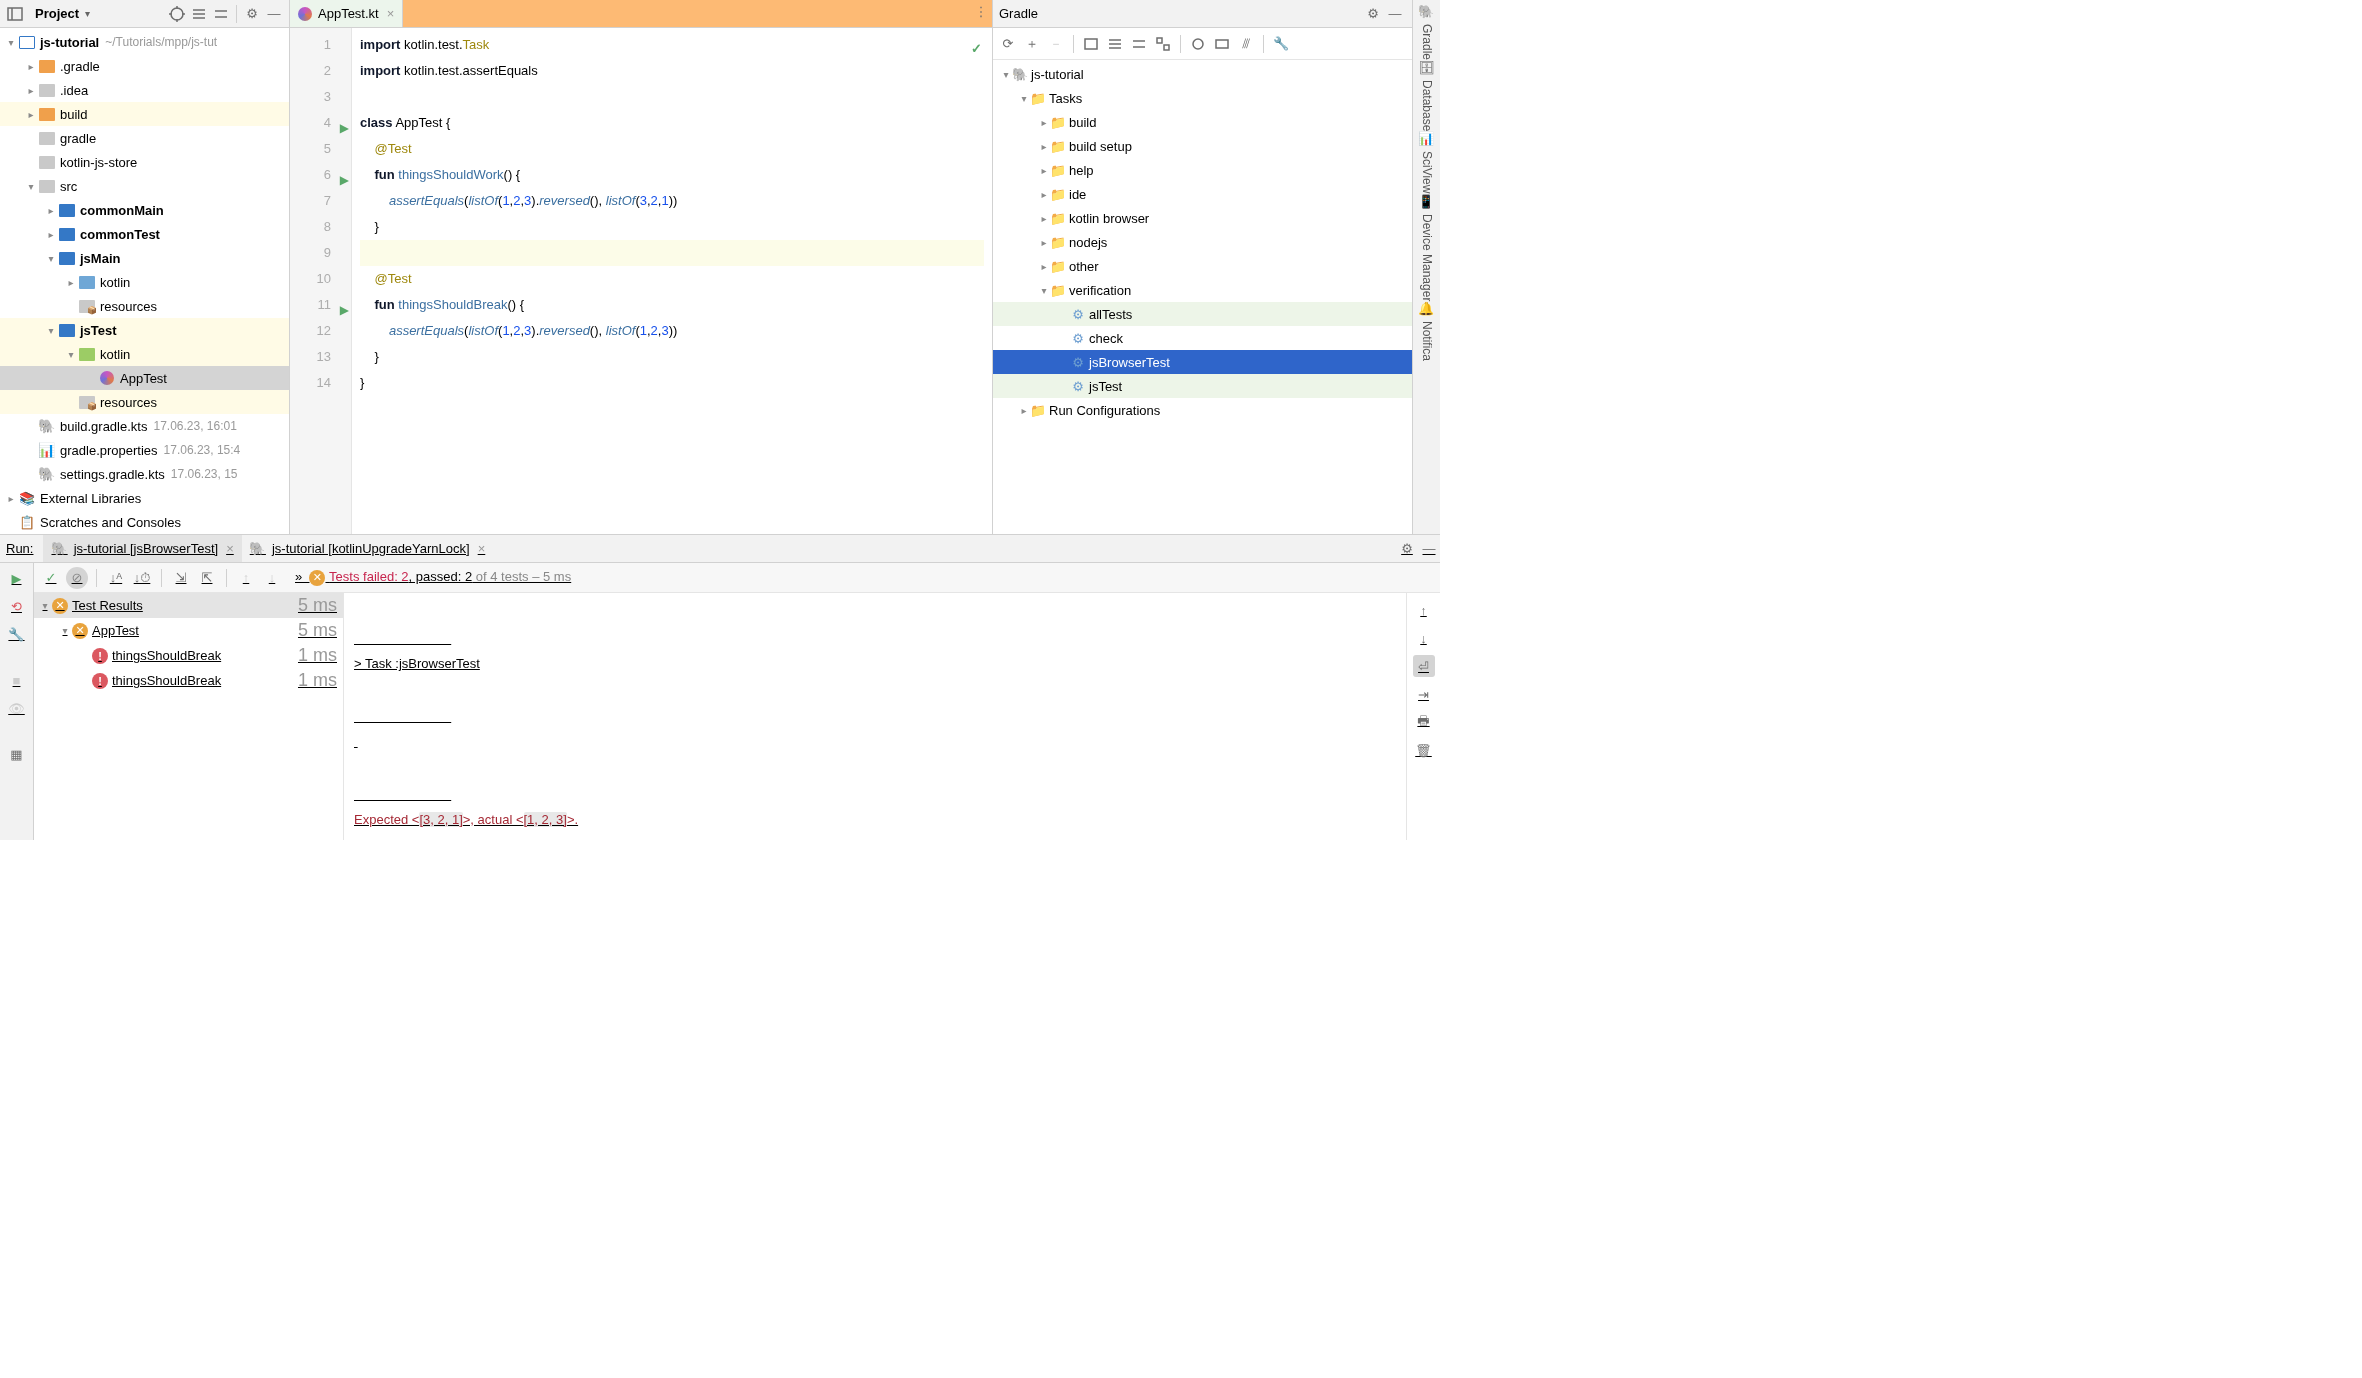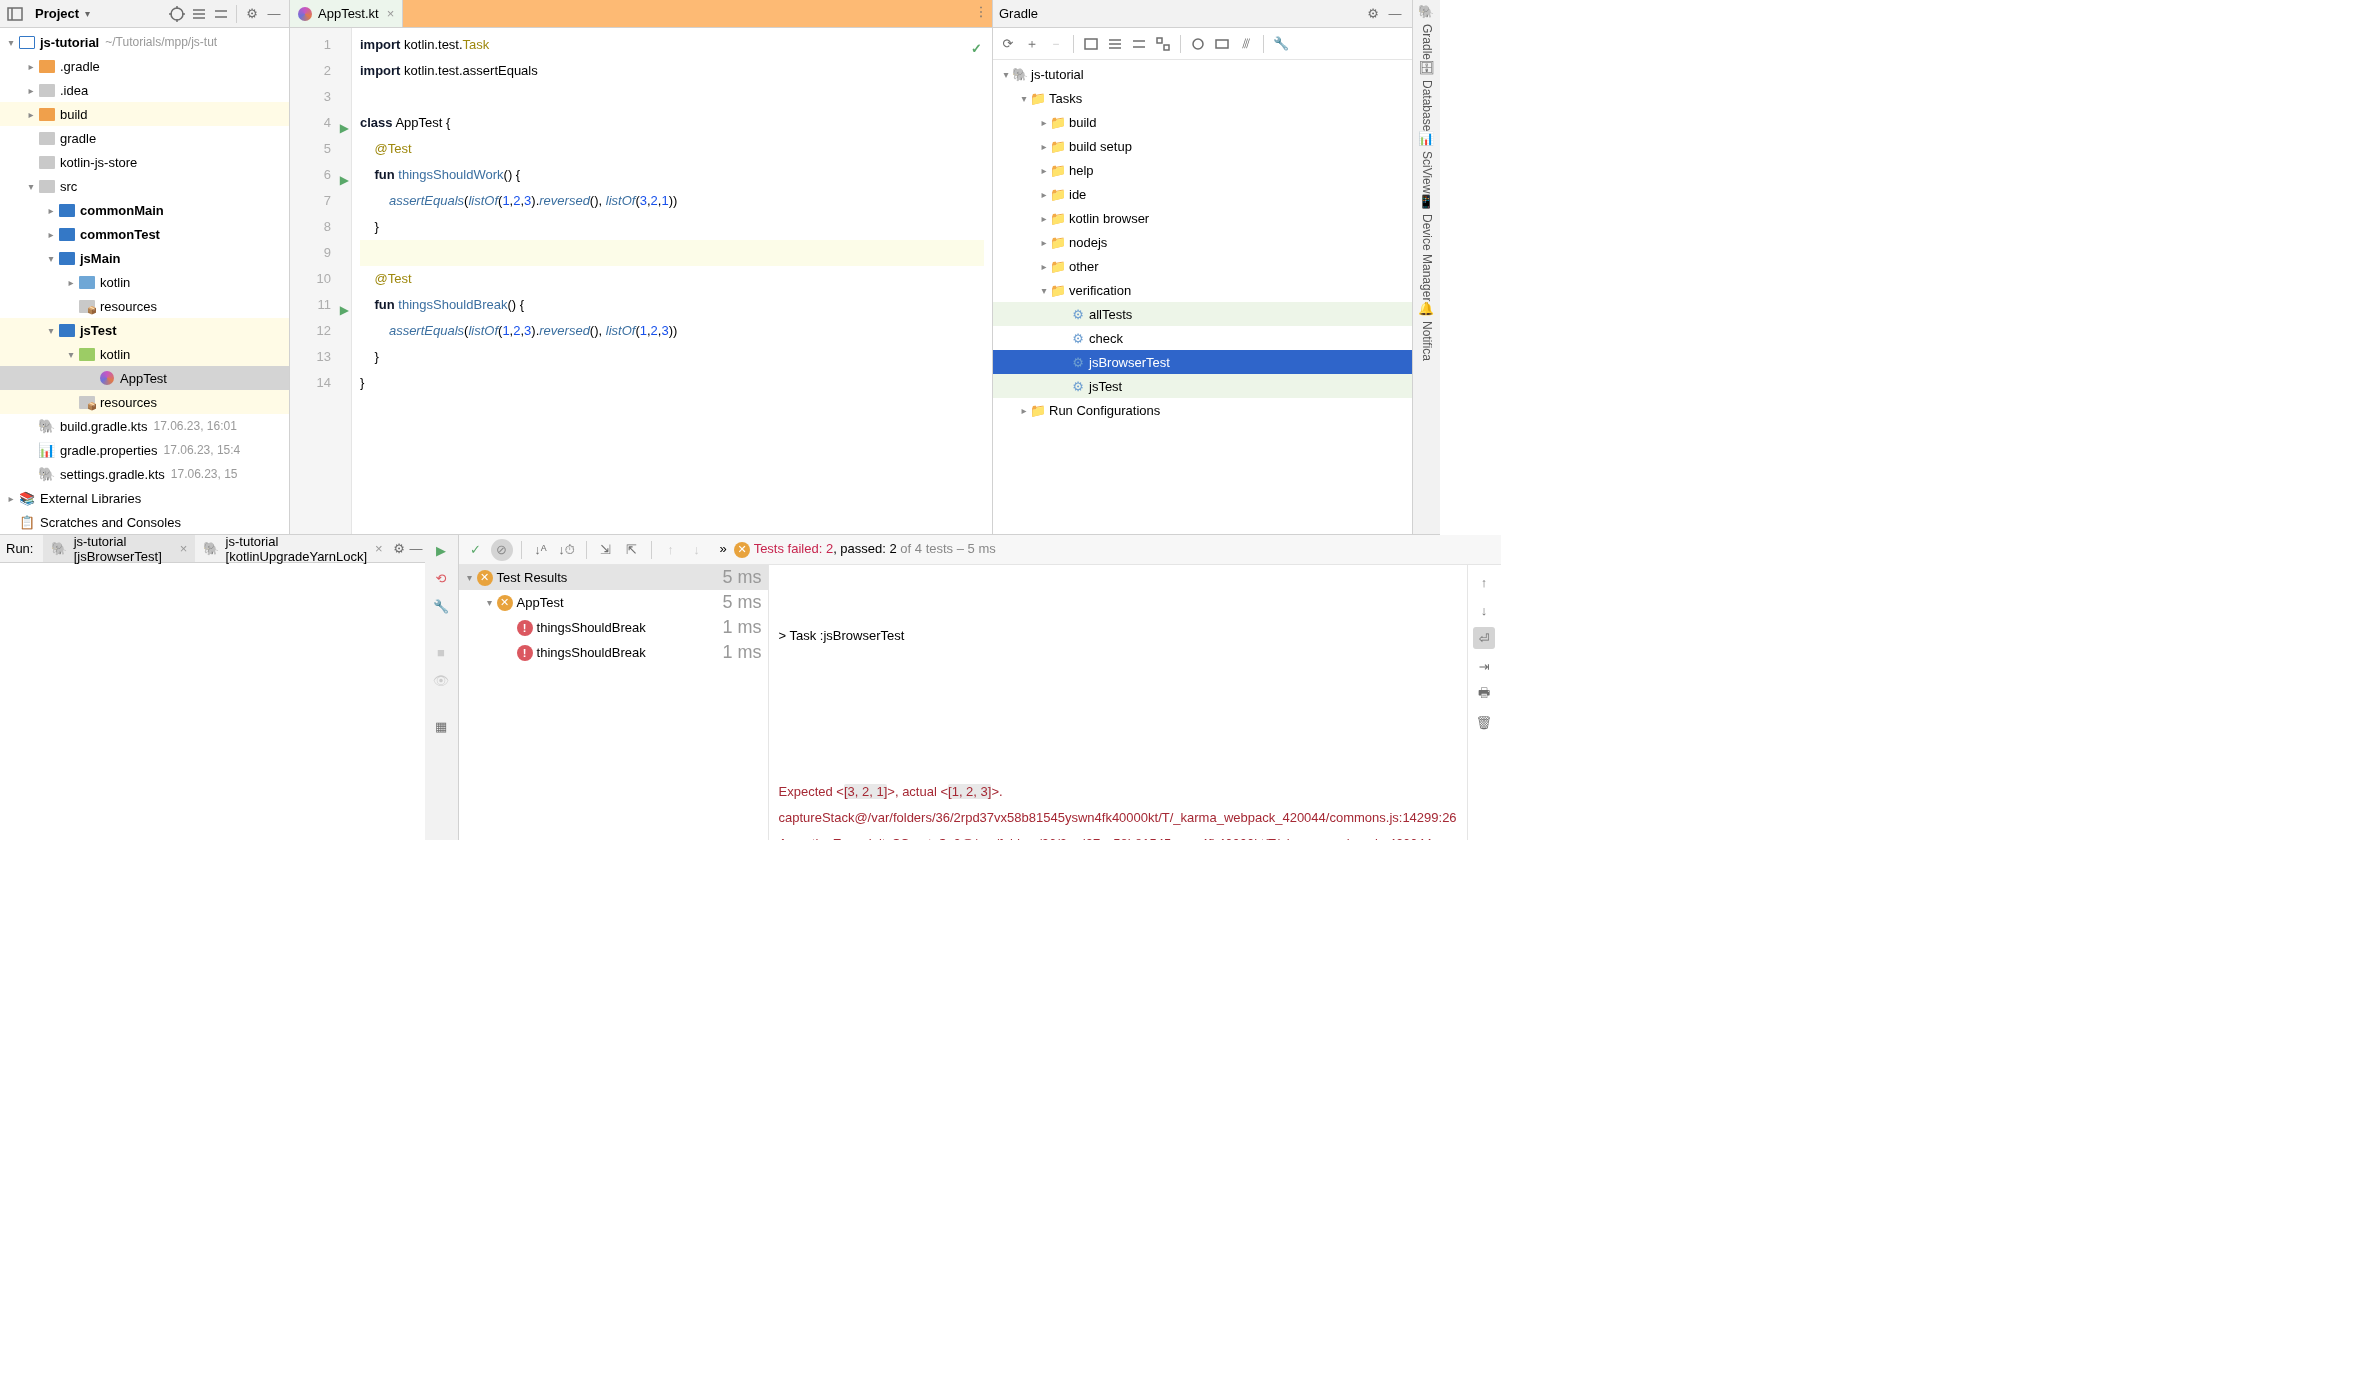--- a/index.html
+++ b/index.html
@@ -70,21 +70,21 @@
 .gradle-row.selected { background:#2f65ca; color:#fff; }
 .gradle-row.hl { background:#edf5e8; }
 .gear-icon { width:14px;height:14px; color:#6e9fd1; margin-right:4px; display:inline-flex;align-items:center;justify-content:center;}
 
 
 .right-rail { width:28px; background:#f2f2f2; border-left:1px solid #d1d1d1; display:flex; flex-direction:column; align-items:center; padding-top:4px; gap:18px;}
 .rail-item { writing-mode:vertical-rl; font-size:12px; color:#555; display:flex; align-items:center; gap:4px;}
 .rail-icon { width:16px;height:16px; writing-mode:horizontal-tb; }
 
 
-.run-panel { flex:1; display:flex; background:#fff; }
+.run-panel { flex:1; display:flex; flex-direction:column; background:#fff;text-decoration:underline; }
 .run-tabs { height:28px; display:flex; align-items:center; background:#f2f2f2; border-bottom:1px solid #d1d1d1; padding-left:6px; }
 .run-tabs .run-label { margin-right:10px; }
 .run-tab { display:flex; align-items:center; height:100%; padding:0 8px; }
 .run-tab.active { background:#e4e4e4; }
 .run-tab .close { margin-left:8px; color:#999; }
 .run-tabs .spacer { flex:1; }
 
 .run-body { flex:1; display:flex; }
 .run-left-toolbar { width:34px; background:#f2f2f2; border-right:1px solid #d1d1d1; display:flex; flex-direction:column; align-items:center; padding:4px 0; gap:6px;}
 .run-main { flex:1; display:flex; flex-direction:column; }

